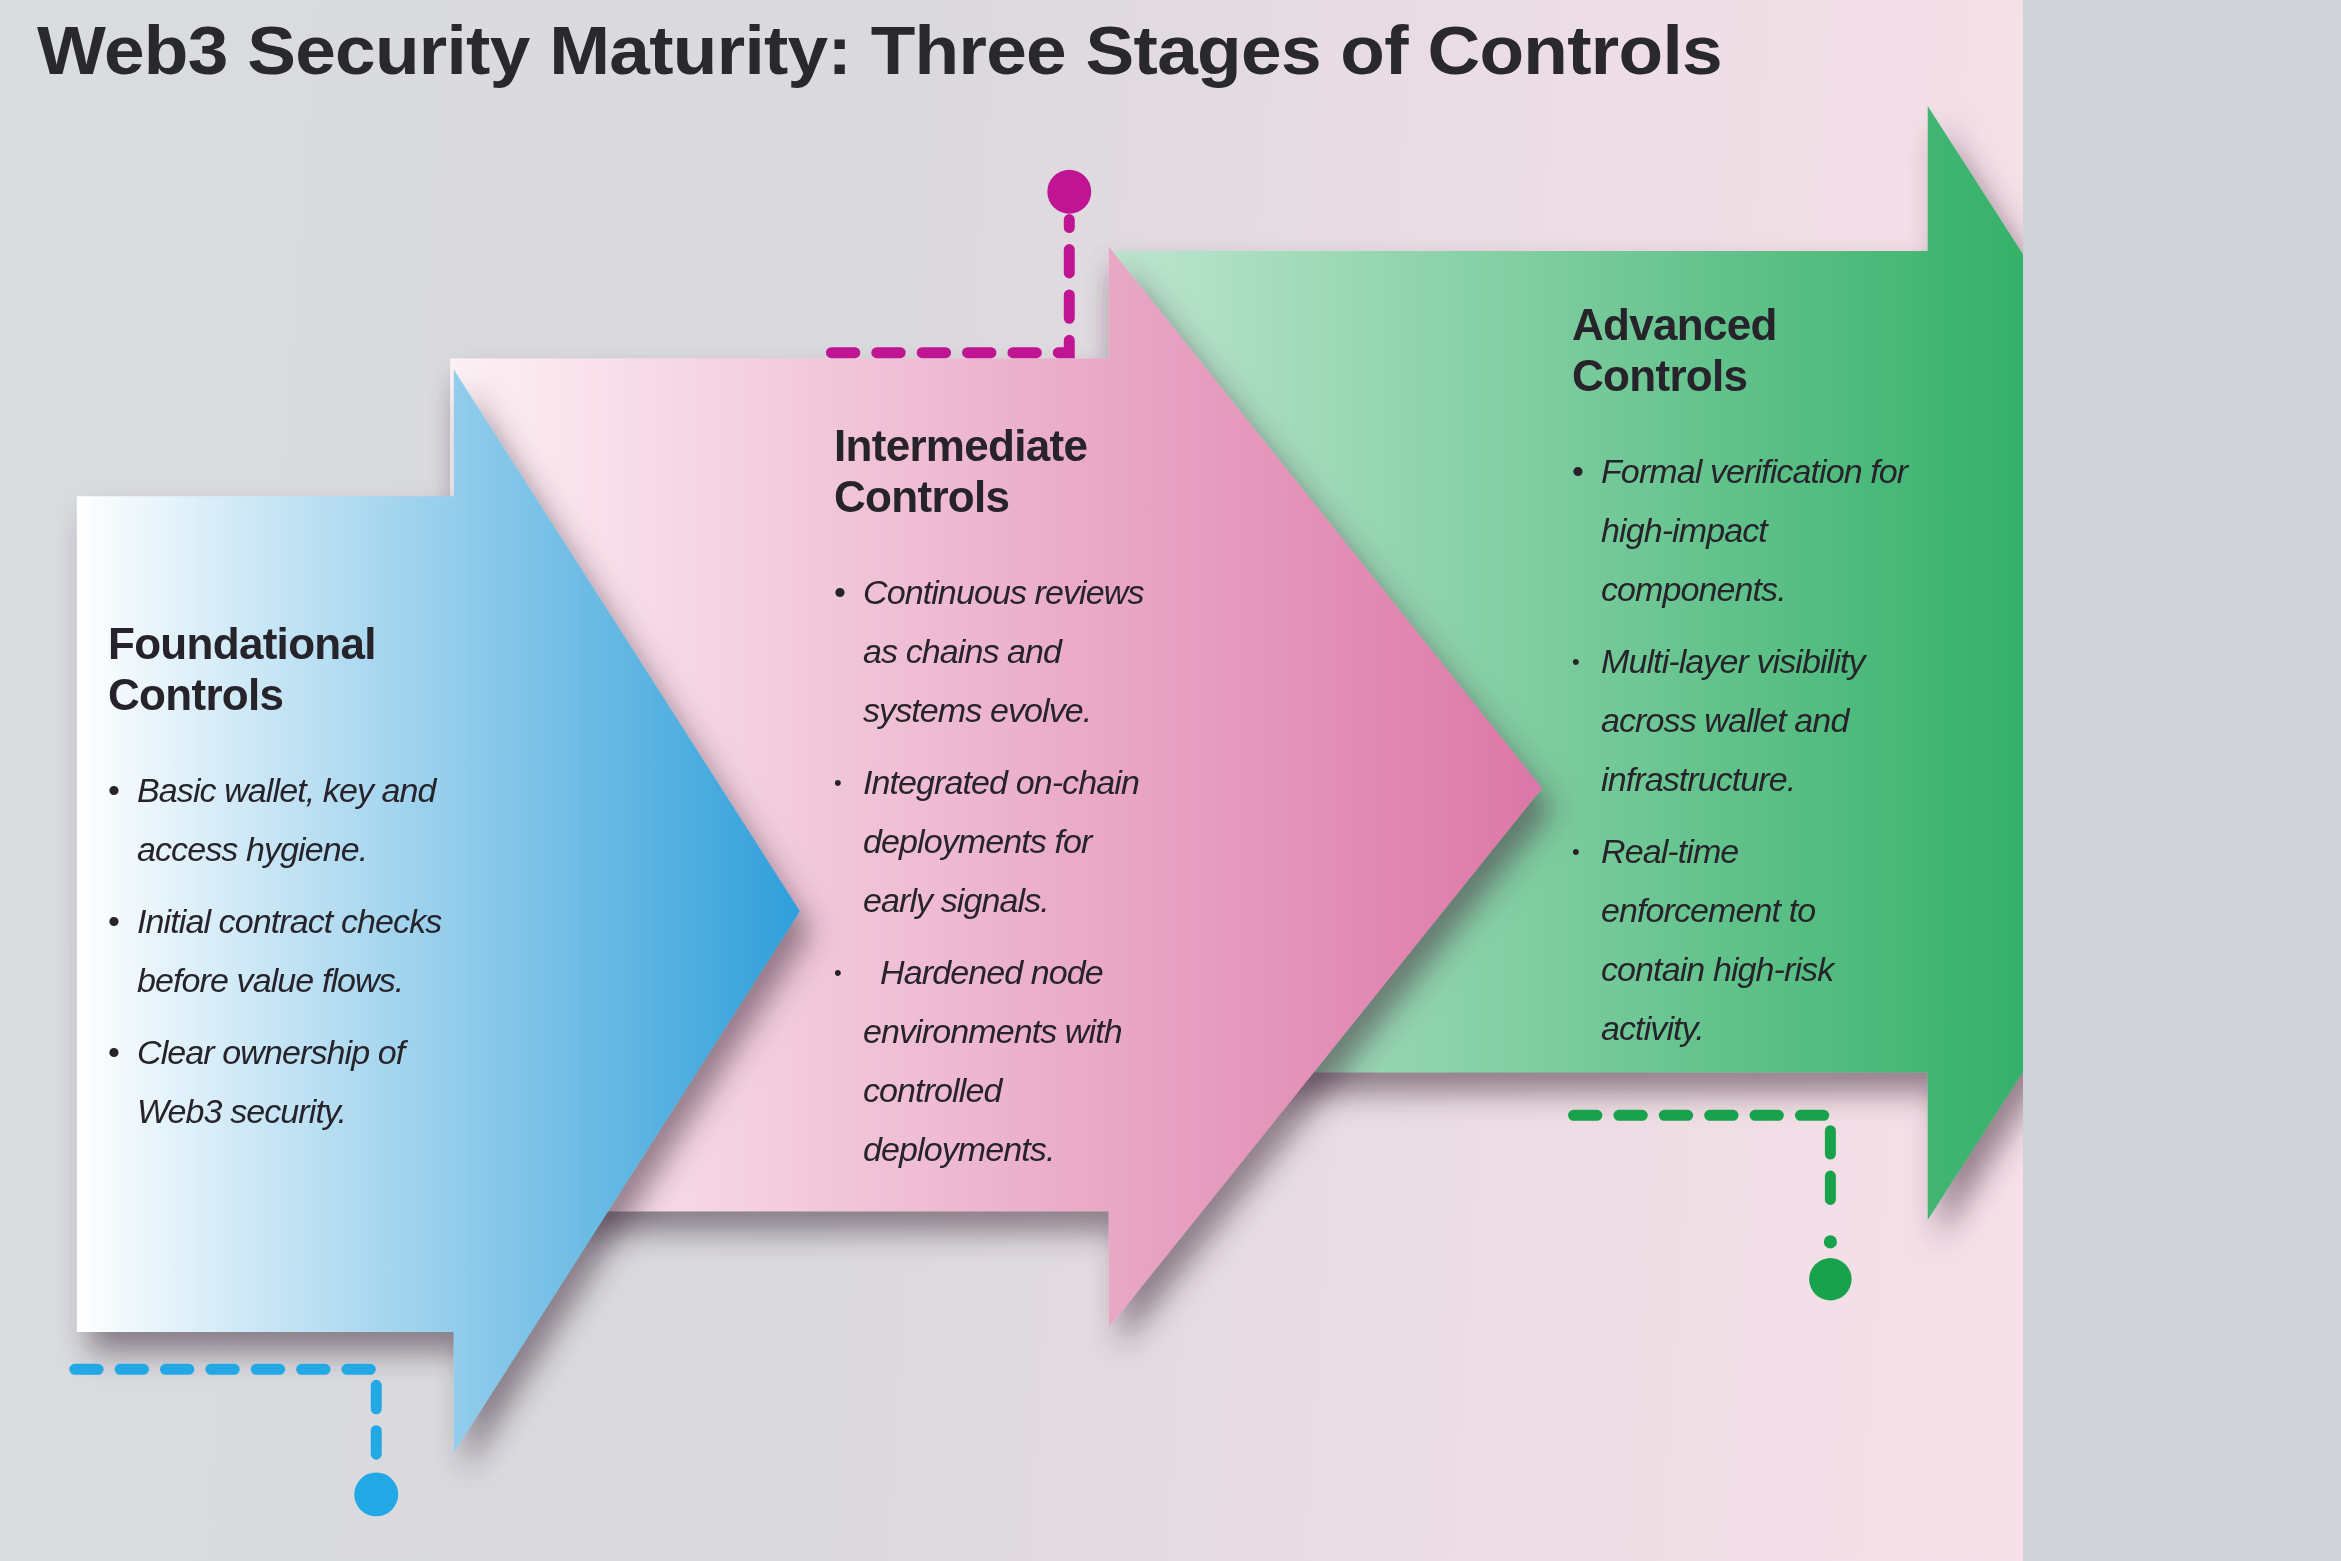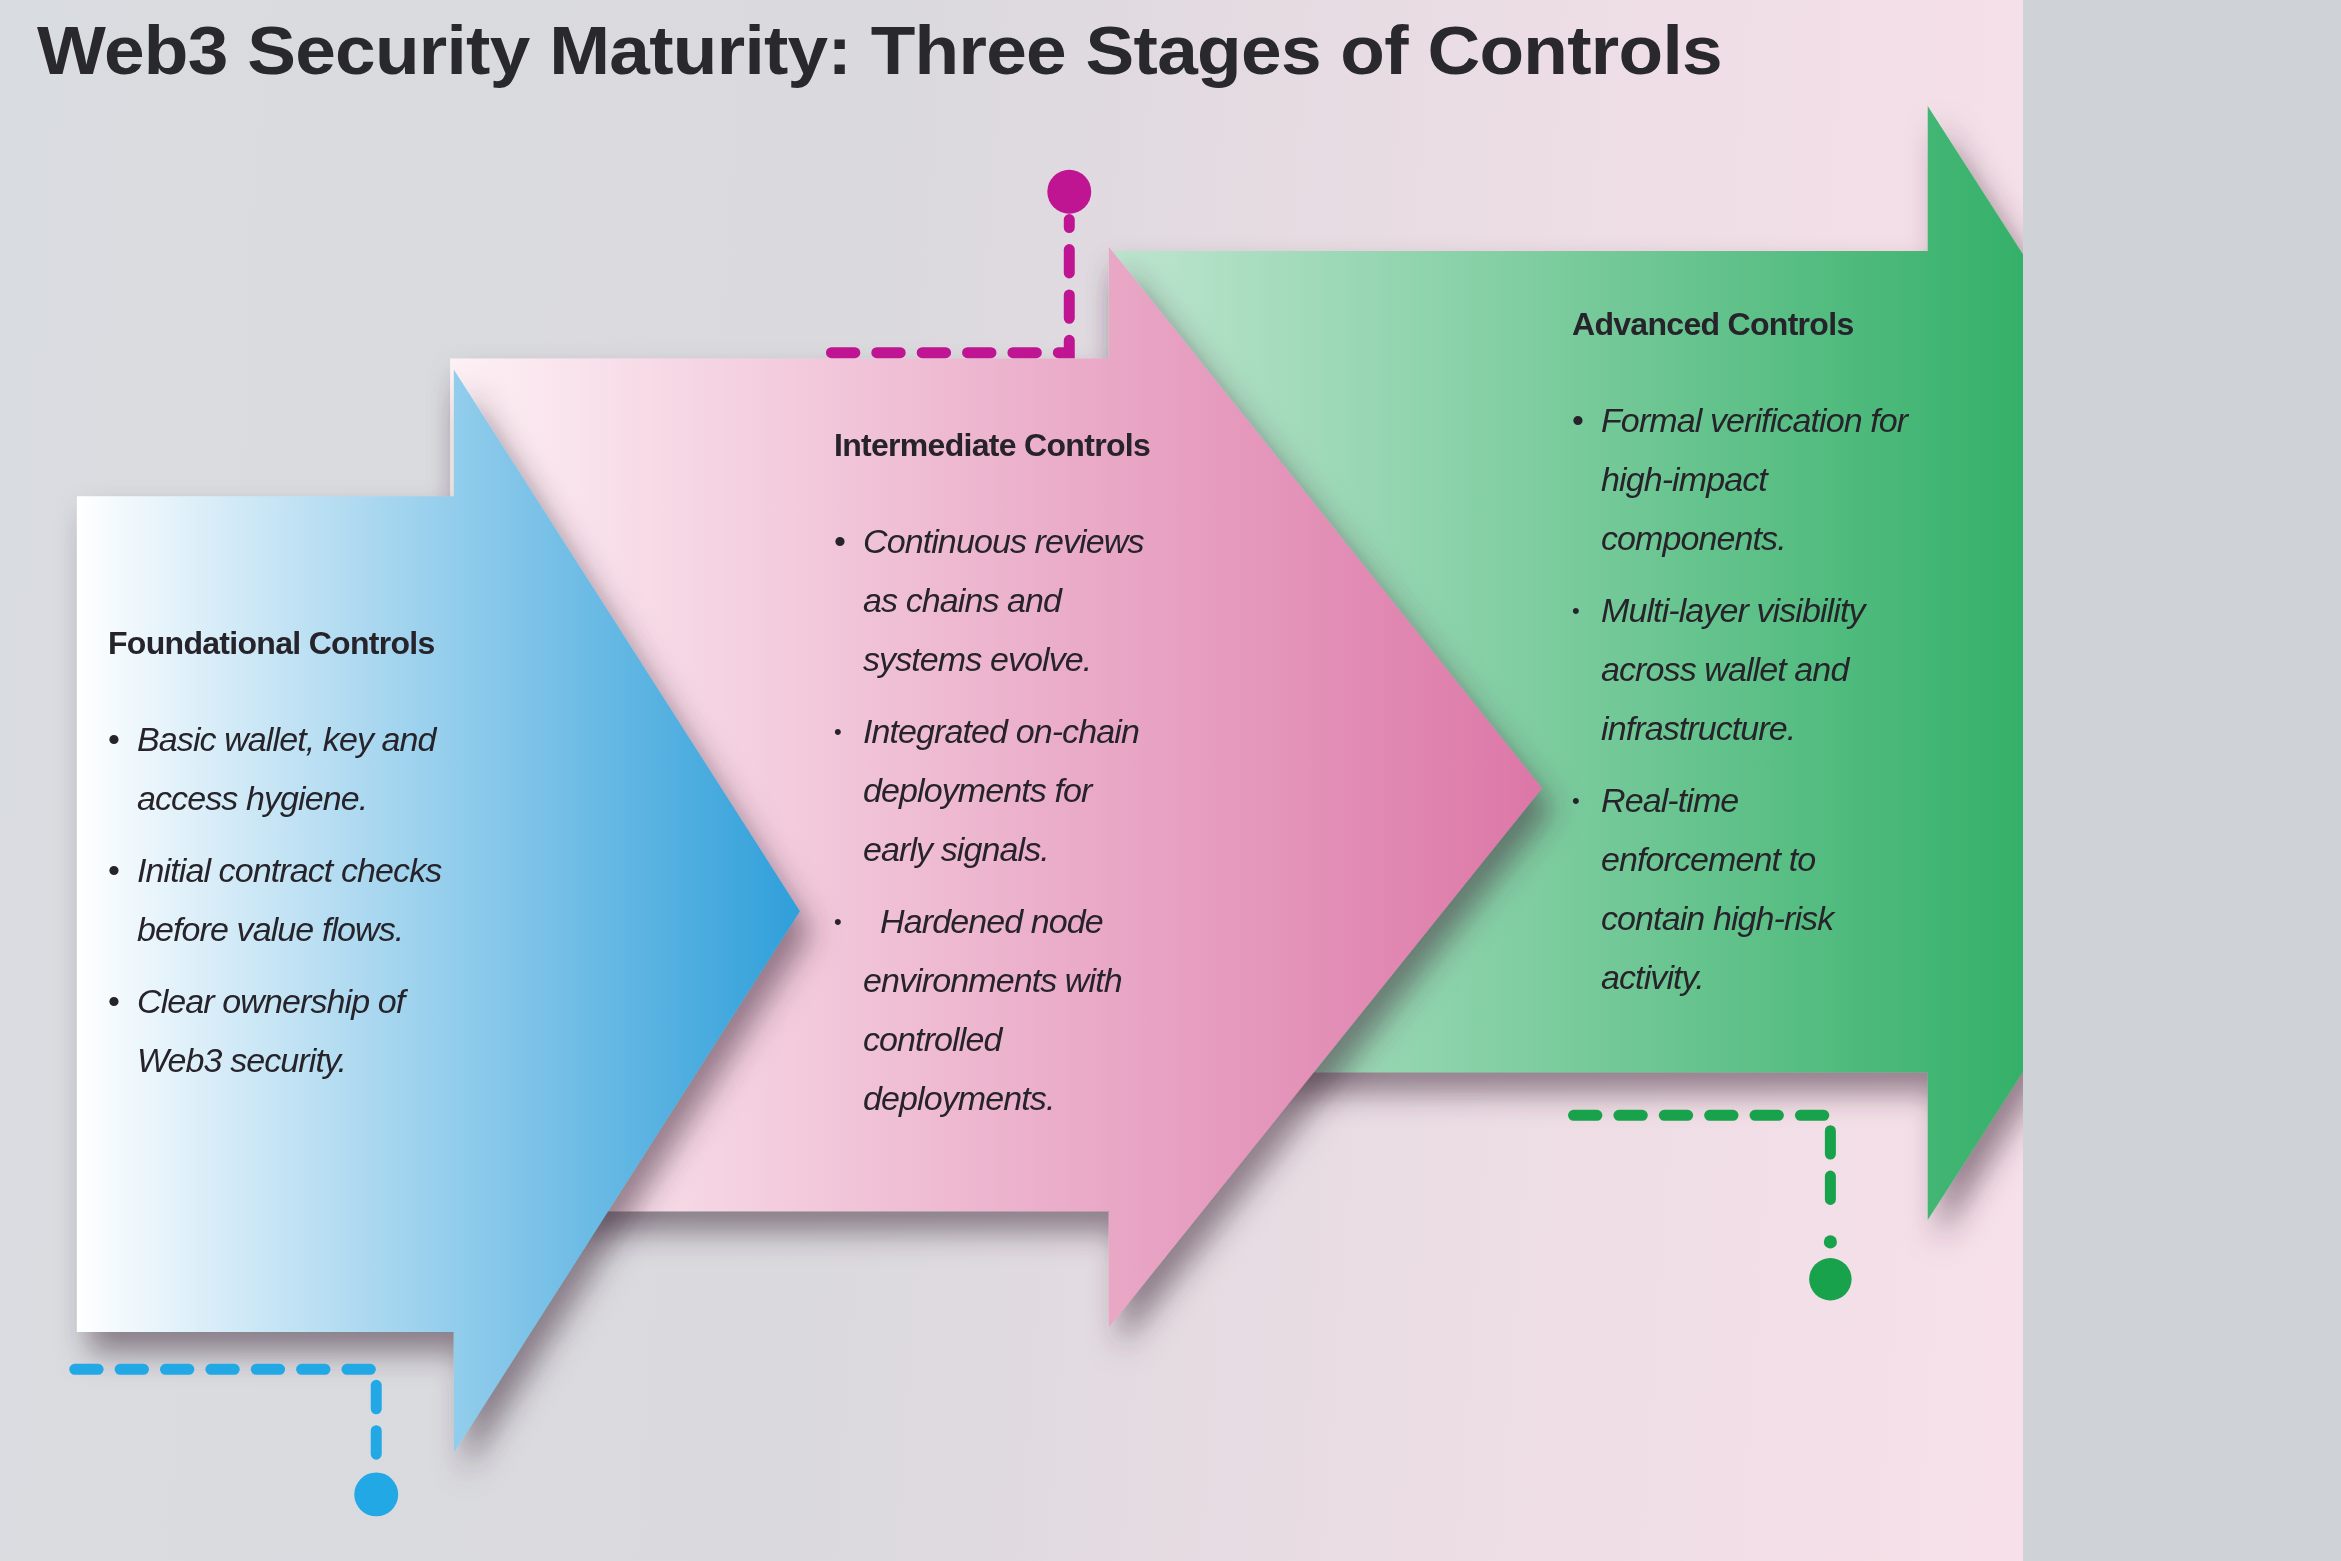--- a/index.html
+++ b/index.html
@@ -9,21 +9,21 @@
     background:linear-gradient(94deg,#d9dce0 0%,#dad9de 42%,#ecdde4 72%,#f7e0e9 100%);
   }
   .page-title{
     position:absolute;left:37px;top:11.7px;
     font-size:73px;font-weight:700;letter-spacing:-0.7px;color:#29282c;
     transform:scaleY(.93);transform-origin:left top;white-space:nowrap;
   }
   svg.shapes{position:absolute;left:0;top:0;}
   .panel{position:absolute;color:#26232a;}
   .panel h2{
-    margin:0 0 41px 0;font-size:32px;line-height:51px;font-weight:700;
+    margin:0 0 41px 0;font-size:44px;line-height:51px;font-weight:700;
     letter-spacing:-0.7px;color:#26232a;
   }
   .panel ul{list-style:none;margin:0;padding:0;}
   .panel li{display:flex;margin:0 0 13px 0;}
   .panel .dot{flex:0 0 16px;margin-right:13px;font-size:34px;line-height:59px;}
   .panel li.sm .dot{font-size:22px;}
   .panel .btxt{flex:1;font-size:34px;line-height:59px;letter-spacing:-0.9px;white-space:pre-wrap;font-style:italic;}
   #panel-1{left:108px;top:618px;width:366px;}
   #panel-2{left:834px;top:420px;width:326px;}
   #panel-3{left:1572px;top:299px;width:351px;}

